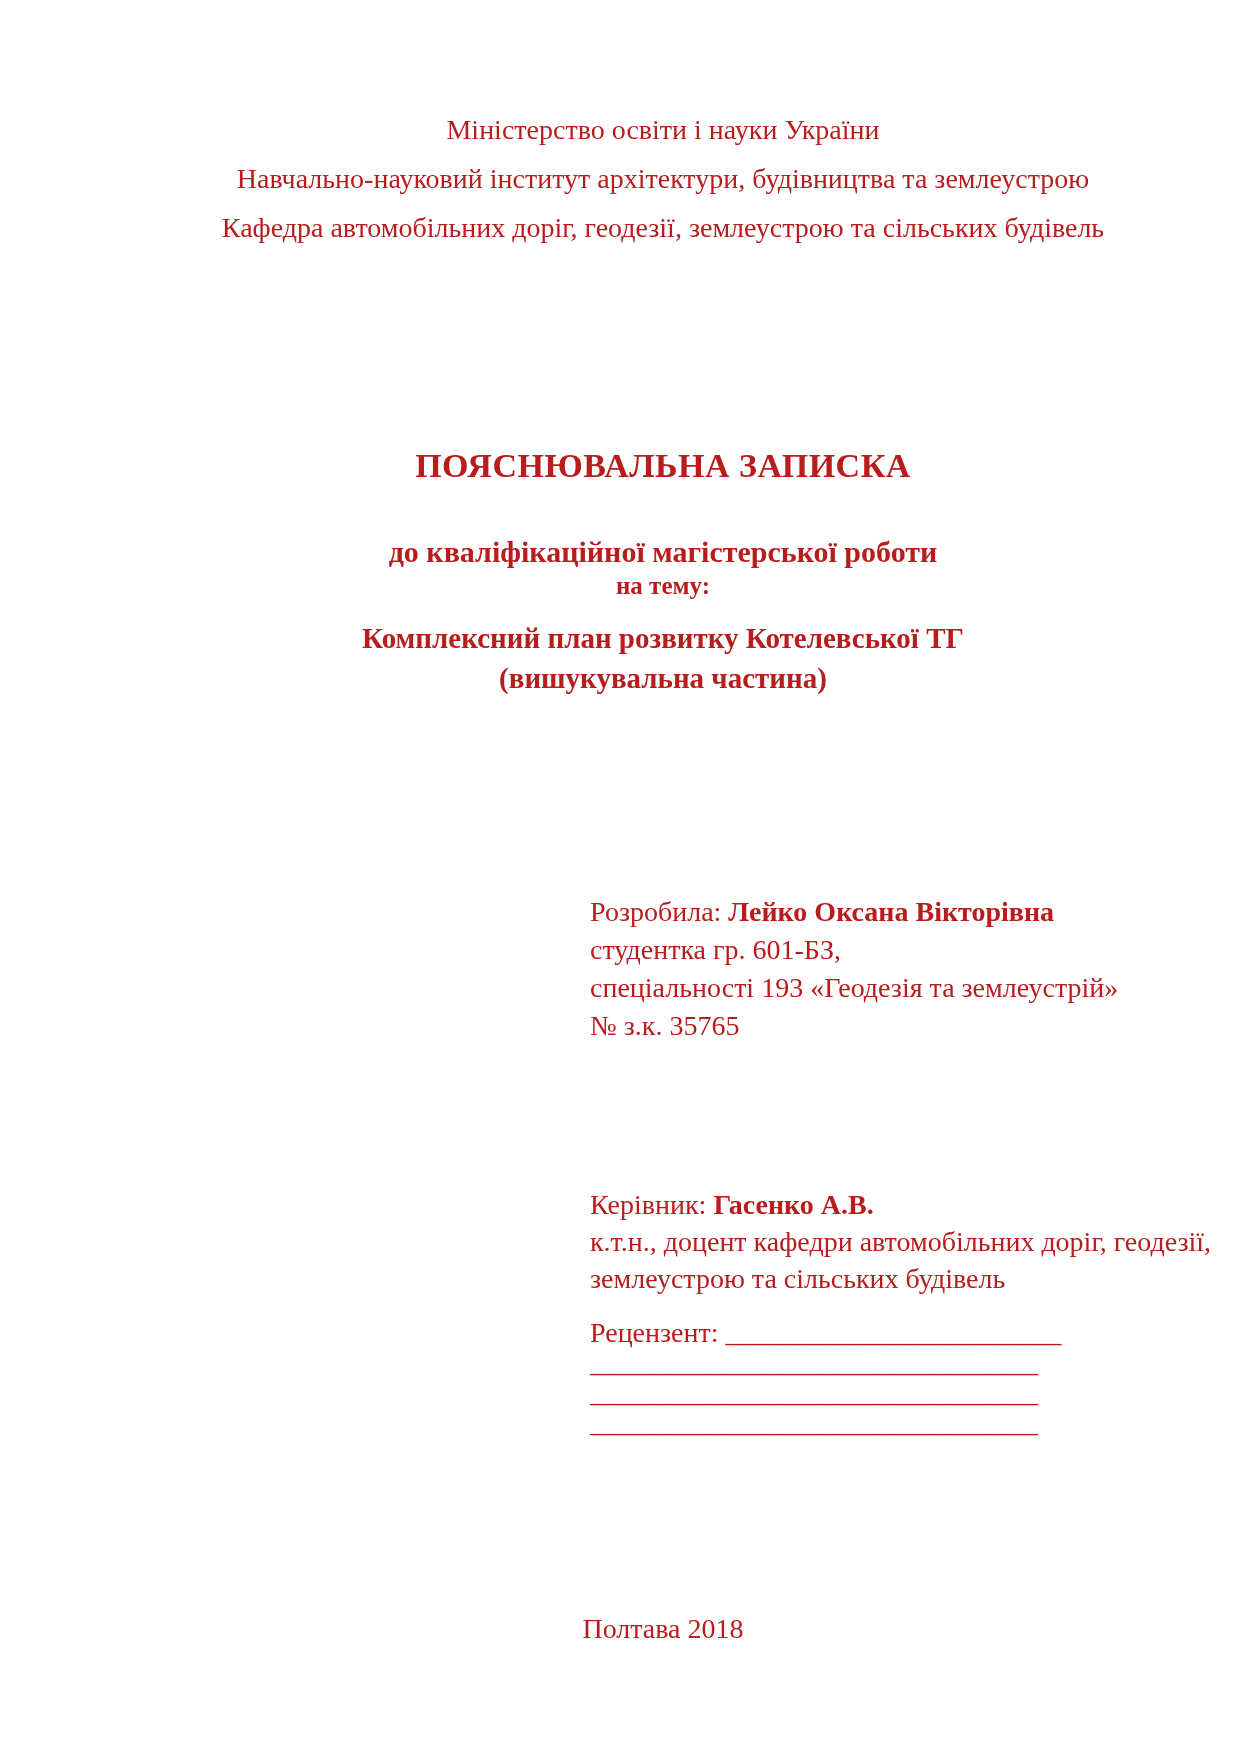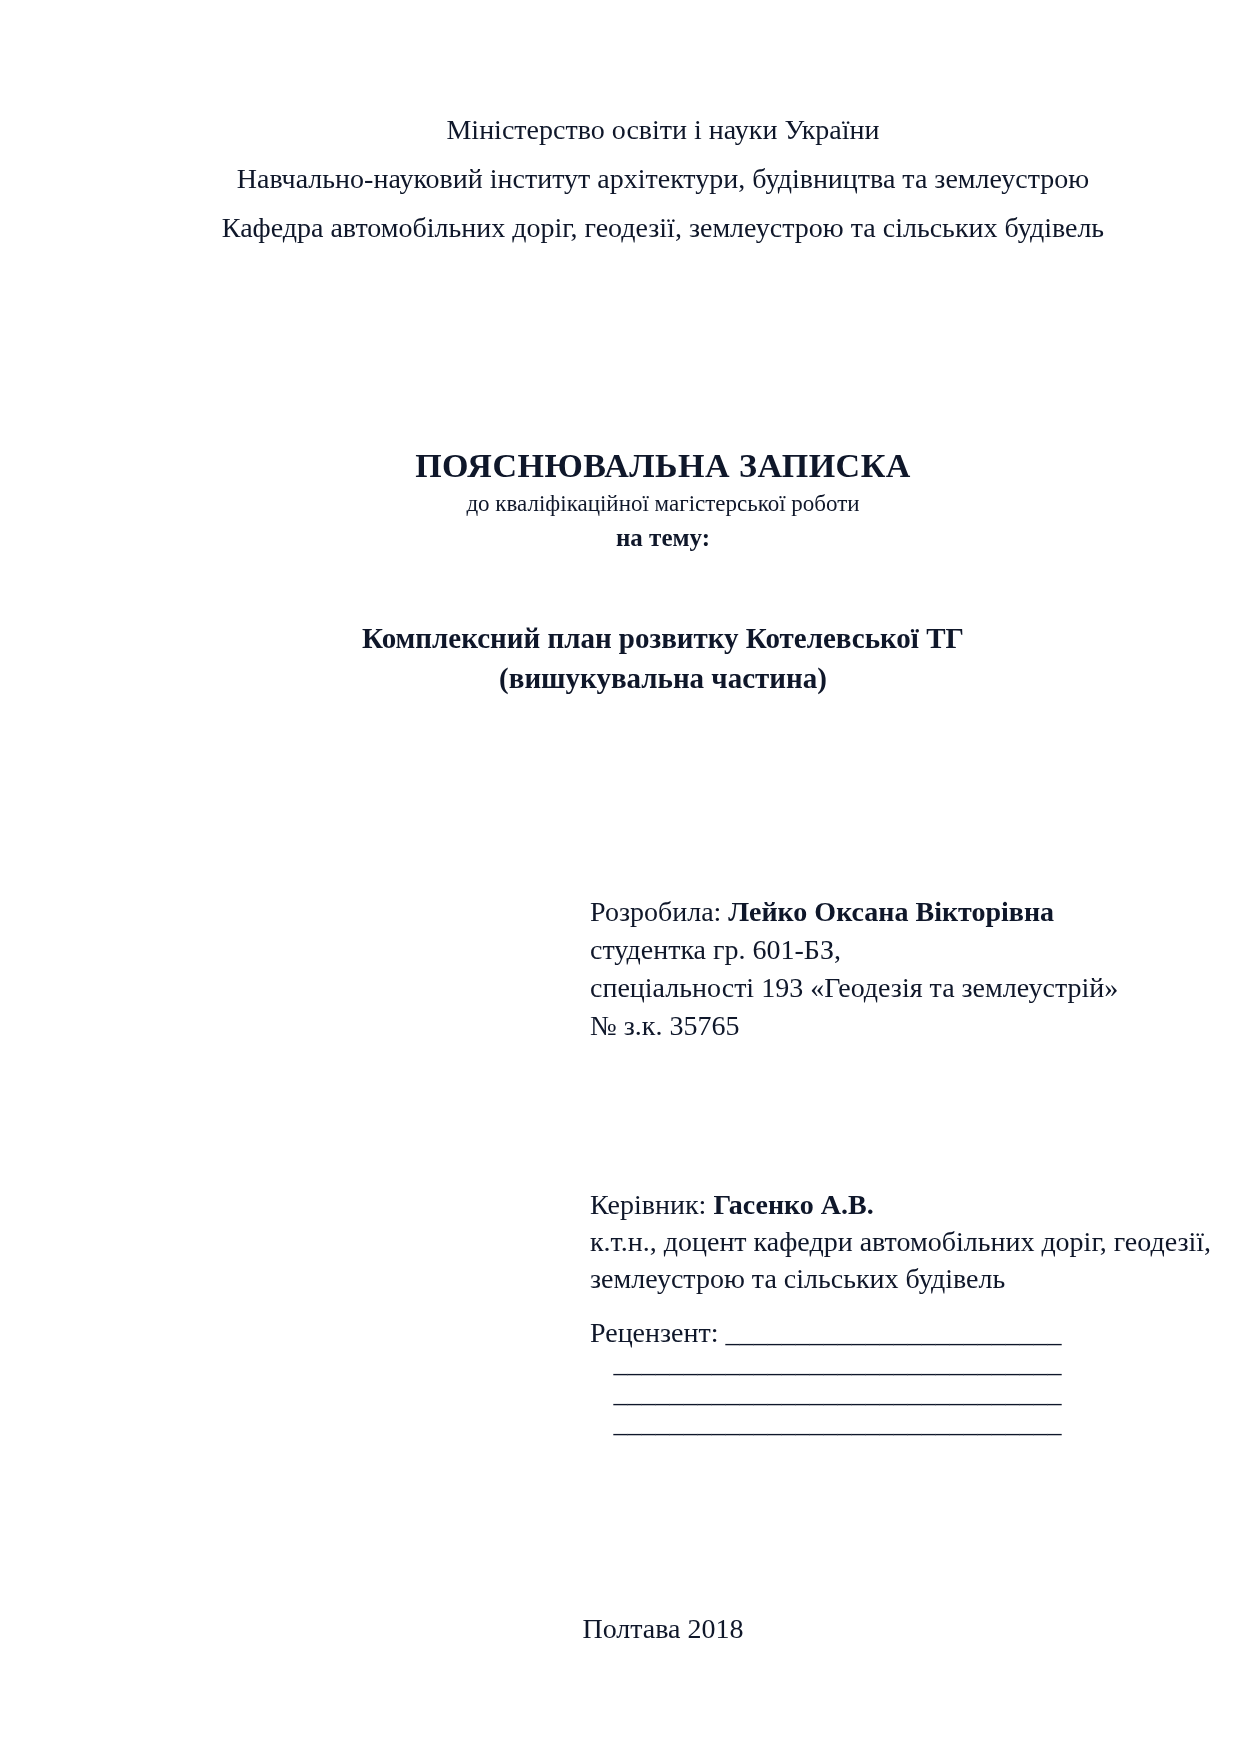--- a/index.html
+++ b/index.html
@@ -7,21 +7,21 @@
     padding: 0;
     background: #ffffff;
   }
   .page {
     position: relative;
     width: 1241px;
     height: 1754px;
     background: #ffffff;
     overflow: hidden;
     font-family: "Liberation Serif", "DejaVu Serif", serif;
-    color: #0f172a;
+    color: #b91c1c;
   }
   .centered {
     position: absolute;
     left: 85px;
     right: 0;
     text-align: center;
   }
   .header-block {
     top: 105px;
     font-size: 28px;
@@ -31,23 +31,24 @@
   .title-block {
     top: 445px;
   }
   .doc-title {
     font-size: 34px;
     font-weight: bold;
     line-height: 42px;
     letter-spacing: 0.5px;
   }
   .doc-subtitle {
-    font-size: 23px;
-    font-weight: normal;
+    font-size: 30px;
+    font-weight: bold;
     line-height: 34px;
+    margin-top: 48px;
   }
   .topic-label {
     font-size: 25px;
     font-weight: bold;
     line-height: 34px;
   }
   .topic-block {
     top: 618px;
     font-size: 29px;
     font-weight: bold;
@@ -56,21 +57,21 @@
   .sig-block {
     position: absolute;
     left: 590px;
     font-size: 28px;
     line-height: 38px;
     text-align: left;
     white-space: nowrap;
   }
   .developer-block { top: 893px; }
   .supervisor-block { top: 1186px; line-height: 37px; }
-  .reviewer-block { top: 1318px; line-height: 30px; text-align: right; }
+  .reviewer-block { top: 1318px; line-height: 30px; }
   .bold-name { font-weight: bold; }
   .footer-block {
     top: 1612px;
     font-size: 28px;
     line-height: 34px;
   }
 </style>
 </head>
 <body>
 

